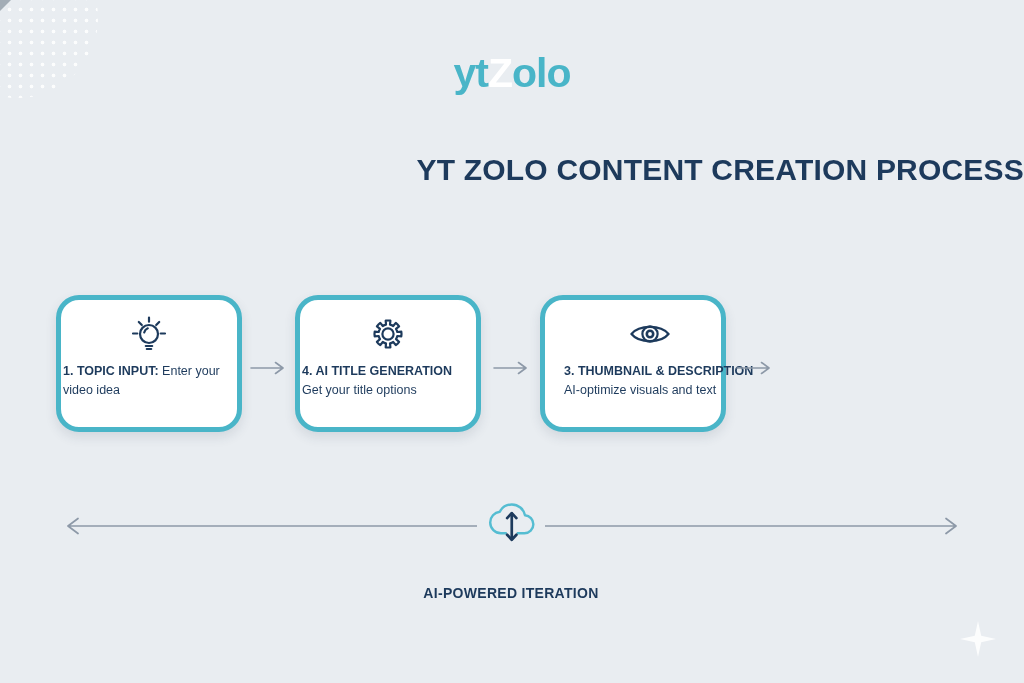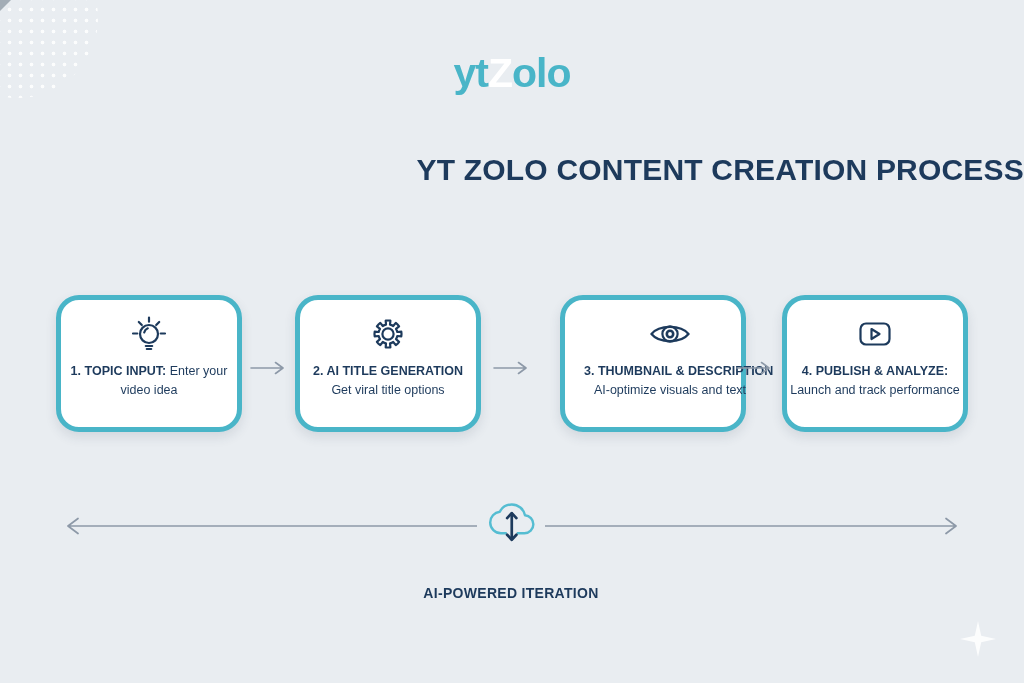--- a/index.html
+++ b/index.html
@@ -59,27 +59,27 @@
     position:absolute;top:295px;width:186px;height:137px;
     background:var(--white);
     border:5px solid var(--teal);
     border-radius:23px;
     box-shadow:0 5px 12px rgba(40,60,80,.12);
     display:flex;flex-direction:column;align-items:center;
     padding:10px 6px 0 6px;
   }
   .step-1{left:56px;}
   .step-2{left:295px;}
-  .step-3{left:560px;padding-left:40px;}
+  .step-3{left:540px;padding-left:40px;}
   .step-4{left:782px;}
   .step-icon{color:var(--navy);flex:0 0 auto;}
   .step-text{
     margin-top:4px;
     width:172px;
-    text-align:center;
+    text-align:left;
     font-size:12.5px;line-height:1.5;
     color:var(--navy);
   }
   .step-bold{font-weight:700;white-space:nowrap;}
   
   .flow-arrow{position:absolute;top:359px;width:36px;height:18px;color:var(--arrow_gray);}
   .flow-arrow-1{left:250px;}
   .flow-arrow-2{left:493px;}
   .flow-arrow-3{left:736px;}
   
@@ -118,47 +118,37 @@
       <span class="step-rest">Enter your video idea</span>
     </div>
   </div>
 
   <div class="step step-2">
     <svg class="step-icon" width="48" height="48" viewBox="0 0 48 48" fill="none" stroke="currentColor" stroke-width="2.2" stroke-linejoin="round">
       <path d="M33.3 22 L37.3 21.7 A13.5 13.5 0 0 1 37.3 26.4 L33.3 26 A9.5 9.5 0 0 1 32 29.2 L35.1 31.8 A13.5 13.5 0 0 1 31.8 35.1 L29.2 32 A9.5 9.5 0 0 1 26 33.3 L26.4 37.3 A13.5 13.5 0 0 1 21.7 37.3 L22 33.3 A9.5 9.5 0 0 1 18.8 32 L16.3 35.1 A13.5 13.5 0 0 1 12.9 31.8 L16 29.2 A9.5 9.5 0 0 1 14.7 26 L10.7 26.4 A13.5 13.5 0 0 1 10.7 21.7 L14.7 22 A9.5 9.5 0 0 1 16 18.8 L12.9 16.3 A13.5 13.5 0 0 1 16.3 12.9 L18.8 16 A9.5 9.5 0 0 1 22 14.7 L21.7 10.7 A13.5 13.5 0 0 1 26.4 10.7 L26 14.7 A9.5 9.5 0 0 1 29.2 16 L31.8 12.9 A13.5 13.5 0 0 1 35.1 16.3 L32 18.8 A9.5 9.5 0 0 1 33.3 22 Z"></path>
       <circle cx="24" cy="24" r="5.6"></circle>
     </svg>
     <div class="step-text">
-      <span class="step-bold">2. AI TITLE GENERATION</span>
-      <span class="step-rest">Get viral title options</span>
+      <span class="step-bold">4. AI TITLE GENERATION</span>
+      <span class="step-rest">Get your title options</span>
     </div>
   </div>
 
   <div class="step step-3">
     <svg class="step-icon" width="48" height="48" viewBox="0 0 48 48" fill="none" stroke="currentColor" stroke-width="2.2">
       <path d="M5.5 24 C13 14.5 35 14.5 42.5 24 C35 33.5 13 33.5 5.5 24 Z"></path>
       <circle cx="24" cy="24" r="7.6"></circle>
       <circle cx="24" cy="24" r="3.2" stroke-width="2.6"></circle>
     </svg>
     <div class="step-text">
       <span class="step-bold">3. THUMBNAIL &amp; DESCRIPTION</span>
       <span class="step-rest">AI-optimize visuals and text</span>
     </div>
   </div>
 
-  <div class="step step-4">
-    <svg class="step-icon" width="48" height="48" viewBox="0 0 48 48" fill="none" stroke="currentColor" stroke-width="2.2" stroke-linejoin="round">
-      <rect x="9.5" y="13.5" width="29" height="21" rx="5.5"></rect>
-      <path d="M20.5 19 L28.5 24 L20.5 29 Z"></path>
-    </svg>
-    <div class="step-text">
-      <span class="step-bold">4. PUBLISH &amp; ANALYZE:</span>
-      <span class="step-rest">Launch and track performance</span>
-    </div>
-  </div>
 
   <svg class="flow-arrow flow-arrow-1" viewBox="0 0 36 18" fill="none" stroke="currentColor" stroke-width="1.6" stroke-linecap="round" stroke-linejoin="round">
     <path d="M1 9 H32 M25.5 3.5 L33 9 L25.5 14.5"></path>
   </svg>
   <svg class="flow-arrow flow-arrow-2" viewBox="0 0 36 18" fill="none" stroke="currentColor" stroke-width="1.6" stroke-linecap="round" stroke-linejoin="round">
     <path d="M1 9 H32 M25.5 3.5 L33 9 L25.5 14.5"></path>
   </svg>
   <svg class="flow-arrow flow-arrow-3" viewBox="0 0 36 18" fill="none" stroke="currentColor" stroke-width="1.6" stroke-linecap="round" stroke-linejoin="round">
     <path d="M1 9 H32 M25.5 3.5 L33 9 L25.5 14.5"></path>
   </svg>

